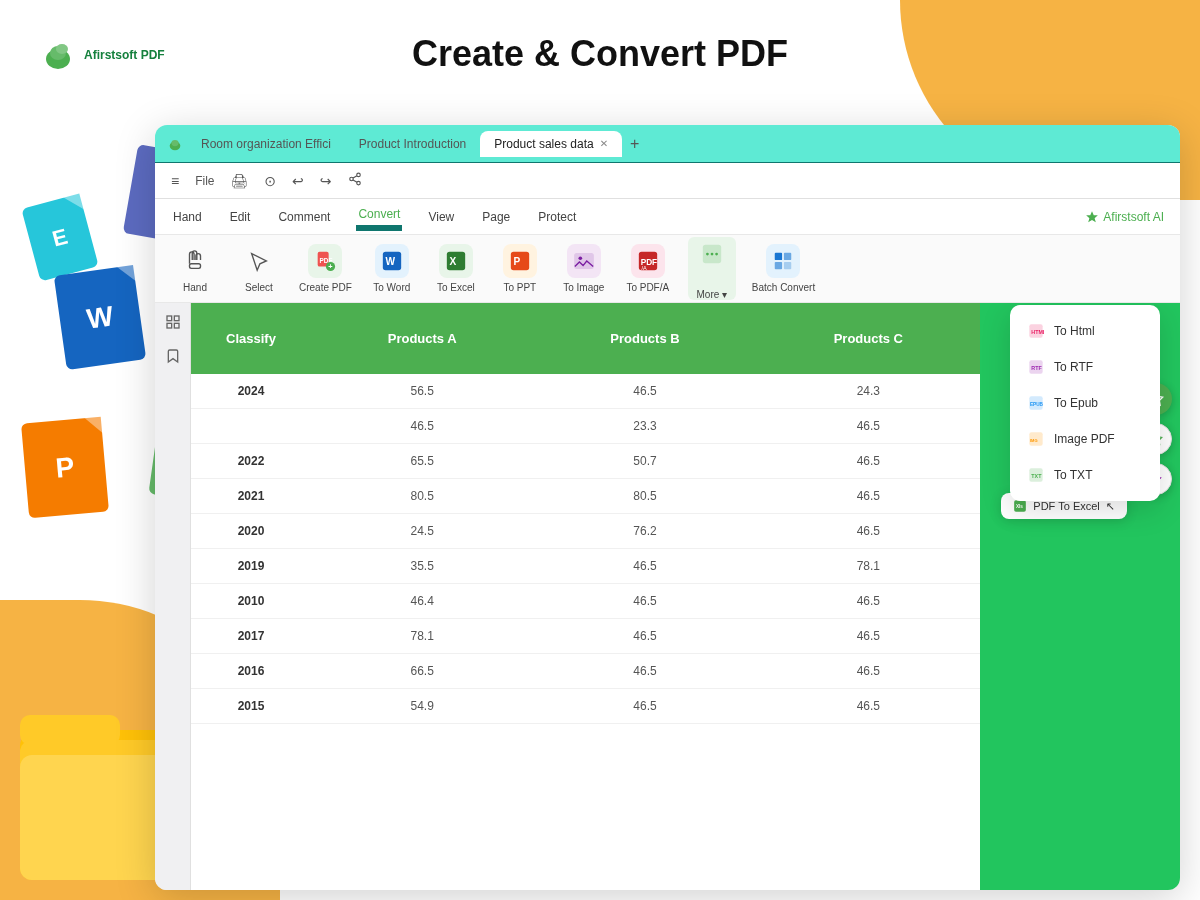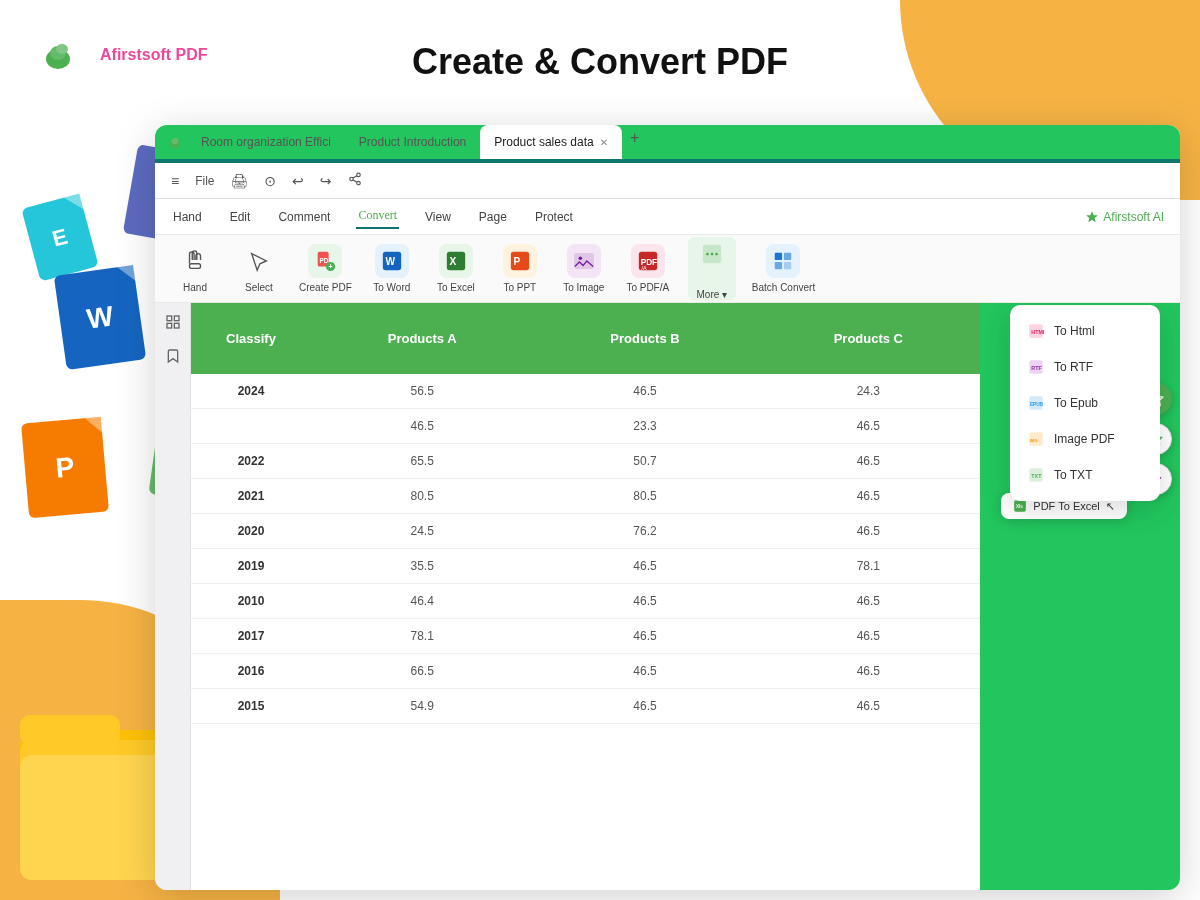--- a/index.html
+++ b/index.html
@@ -44,30 +44,29 @@
     }
     .logo-area {
       display: flex;
       align-items: center;
       gap: 8px;
     }
     .logo-icon {
       width: 36px; height: 36px;
     }
     .logo-text {
-      font-size: 16px;
+      font-size: 12px;
       font-weight: 600;
-      color: #ec4899;
-      margin-left: 16px;
+      color: #15803d;
     }
     .main-title {
       position: absolute;
       left: 50%;
       transform: translateX(-50%);
-      top: 41px;
+      top: 33px;
       font-size: 36px;
       font-weight: 800;
       color: #111;
       white-space: nowrap;
     }
 
     
     .floating-icons {
       position: absolute;
       left: 0; top: 0;
@@ -105,25 +104,26 @@
       bottom: 10px;
       background: #f5f5f7;
       border-radius: 12px;
       box-shadow: 0 8px 40px rgba(0,0,0,0.18);
       overflow: hidden;
       z-index: 8;
     }
 
     
     .tab-bar {
-      background: #22c55e;
-      display: flex;
+      background: #5eead4;
+      display: flex;
+      align-items: center;
       padding: 0 12px;
       height: 38px;
-      border-bottom: 4px solid #0f766e;
+      border-bottom: 1px solid #0f766e;
     }
     .tab {
       display: flex;
       align-items: center;
       gap: 6px;
       padding: 6px 14px;
       border-radius: 8px 8px 0 0;
       font-size: 12px;
       color: #555;
       cursor: pointer;
@@ -172,22 +172,21 @@
       gap: 24px;
     }
     .menu-item {
       font-size: 12px;
       color: #444;
       cursor: pointer;
       padding: 4px 2px;
     }
     .menu-item.active {
       color: #4caf50;
-      border-bottom: 2px solid #0f766e;
-      font-family: Liberation Serif, serif;
+      border-bottom: 6px solid #0f766e;
     }
     .menu-item-ai {
       display: flex;
       align-items: center;
       gap: 4px;
       font-size: 12px;
       margin-left: auto;
     }
 
     

